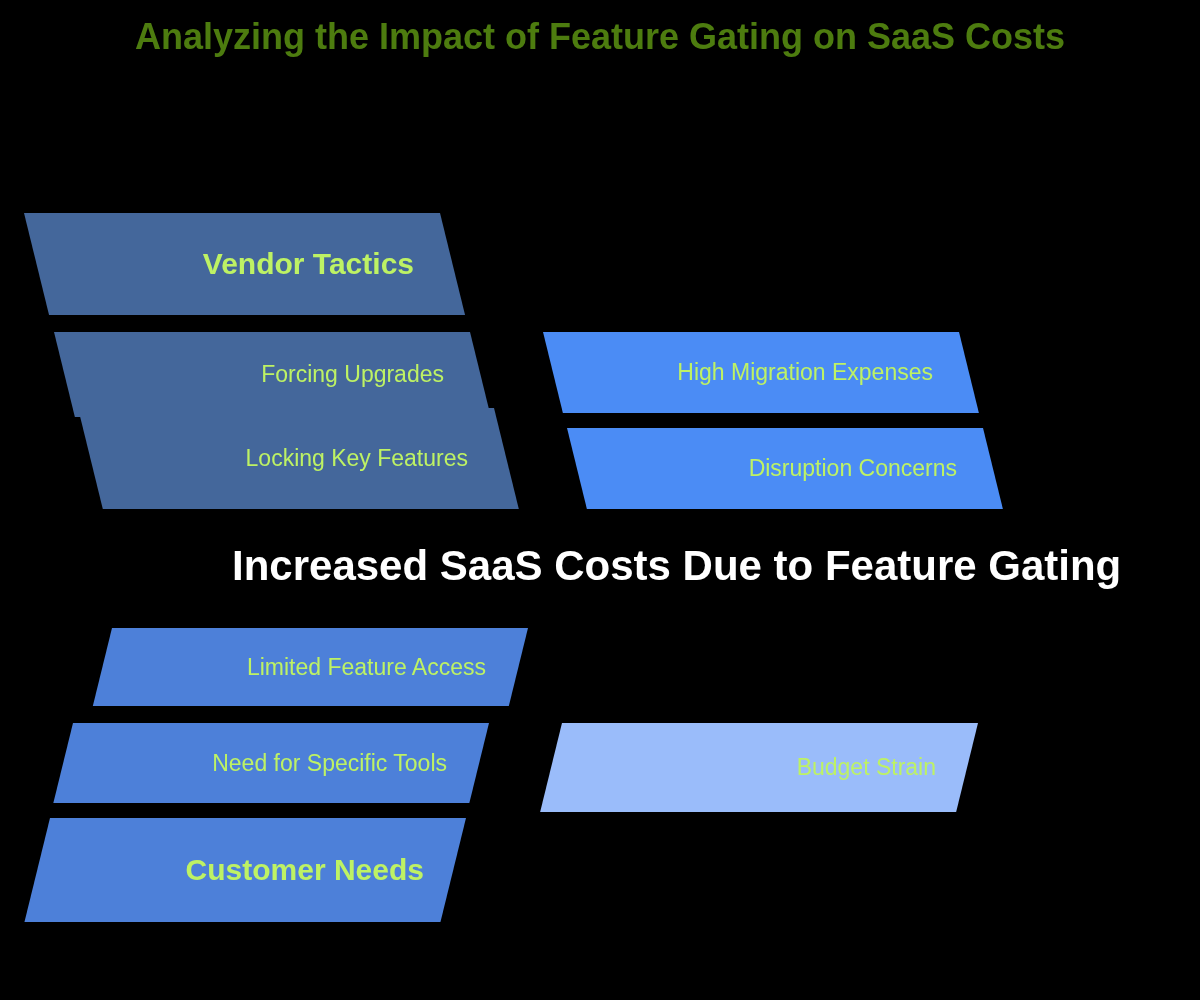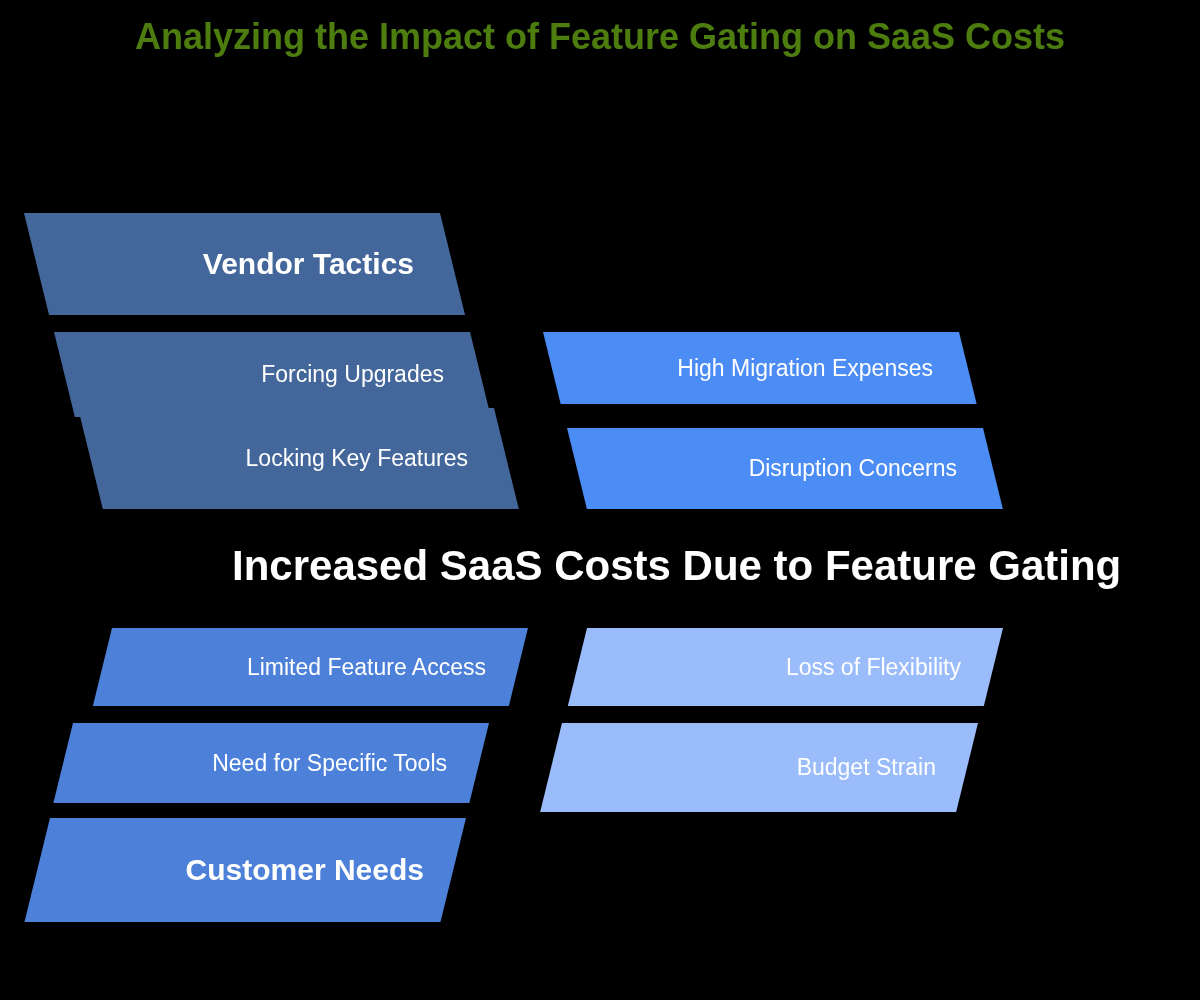--- a/index.html
+++ b/index.html
@@ -46,21 +46,21 @@
     transform-origin: 0 0;
   }
   .skew-r { transform: skewX(13.8deg); }
   .skew-l { transform: skewX(-13.8deg); }
   .bar .label {
     position: absolute;
     left: 0; top: 0; right: 0; bottom: 0;
     display: flex;
     align-items: center;
     justify-content: flex-end;
-    color: #ffffff;
+    color: #bef264;
     white-space: nowrap;
   }
   .pad-top .label    { padding-right: 26px; }
   .pad-bottom .label { padding-right: 42px; }
   .hdr-label  { font-size: 30px; font-weight: 700; }
   .item-label { font-size: 23px; font-weight: 400; }
 </style>
 </head>
 <body>
 
@@ -74,21 +74,21 @@
   </div>
   <div class="bar pad-top" style="left:54px; top:332px; height:85px;">
     <div class="shape skew-r" style="background: rgb(68, 103, 155);"></div>
     <div class="label item-label">Forcing Upgrades</div>
   </div>
   <div class="bar pad-top" style="left:78px; top:408px; height:101px;">
     <div class="shape skew-r" style="background: rgb(68, 103, 155);"></div>
     <div class="label item-label">Locking Key Features</div>
   </div>
 
-  <div class="bar pad-top" style="left:543px; top:332px; height:72px;">
+  <div class="bar pad-top" style="left:543px; top:332px; height:81px;">
     <div class="shape skew-r" style="background: rgb(75, 140, 245);"></div>
     <div class="label item-label">High Migration Expenses</div>
   </div>
   <div class="bar pad-top" style="left:567px; top:428px; height:81px;">
     <div class="shape skew-r" style="background: rgb(75, 140, 245);"></div>
     <div class="label item-label">Disruption Concerns</div>
   </div>
 
   <div class="center-label">Increased SaaS Costs Due to Feature Gating</div>
 
@@ -98,22 +98,18 @@
   </div>
   <div class="bar pad-bottom" style="left:73px; top:723px; height:80px;">
     <div class="shape skew-l" style="background: rgb(77, 128, 217);"></div>
     <div class="label item-label">Need for Specific Tools</div>
   </div>
   <div class="bar pad-bottom" style="left:50px; top:818px; height:104px;">
     <div class="shape skew-l" style="background: rgb(77, 128, 217);"></div>
     <div class="label hdr-label">Customer Needs</div>
   </div>
 
-  <div class="bar pad-bottom" style="left:587px; top:628px; height:78px;">
-    <div class="shape skew-l" style="background: rgb(154, 188, 250);"></div>
-    <div class="label item-label">Loss of Flexibility</div>
-  </div>
   <div class="bar pad-bottom" style="left:562px; top:723px; height:89px;">
     <div class="shape skew-l" style="background: rgb(154, 188, 250);"></div>
     <div class="label item-label">Budget Strain</div>
   </div>
 
 </div>
 
 </body></html>

